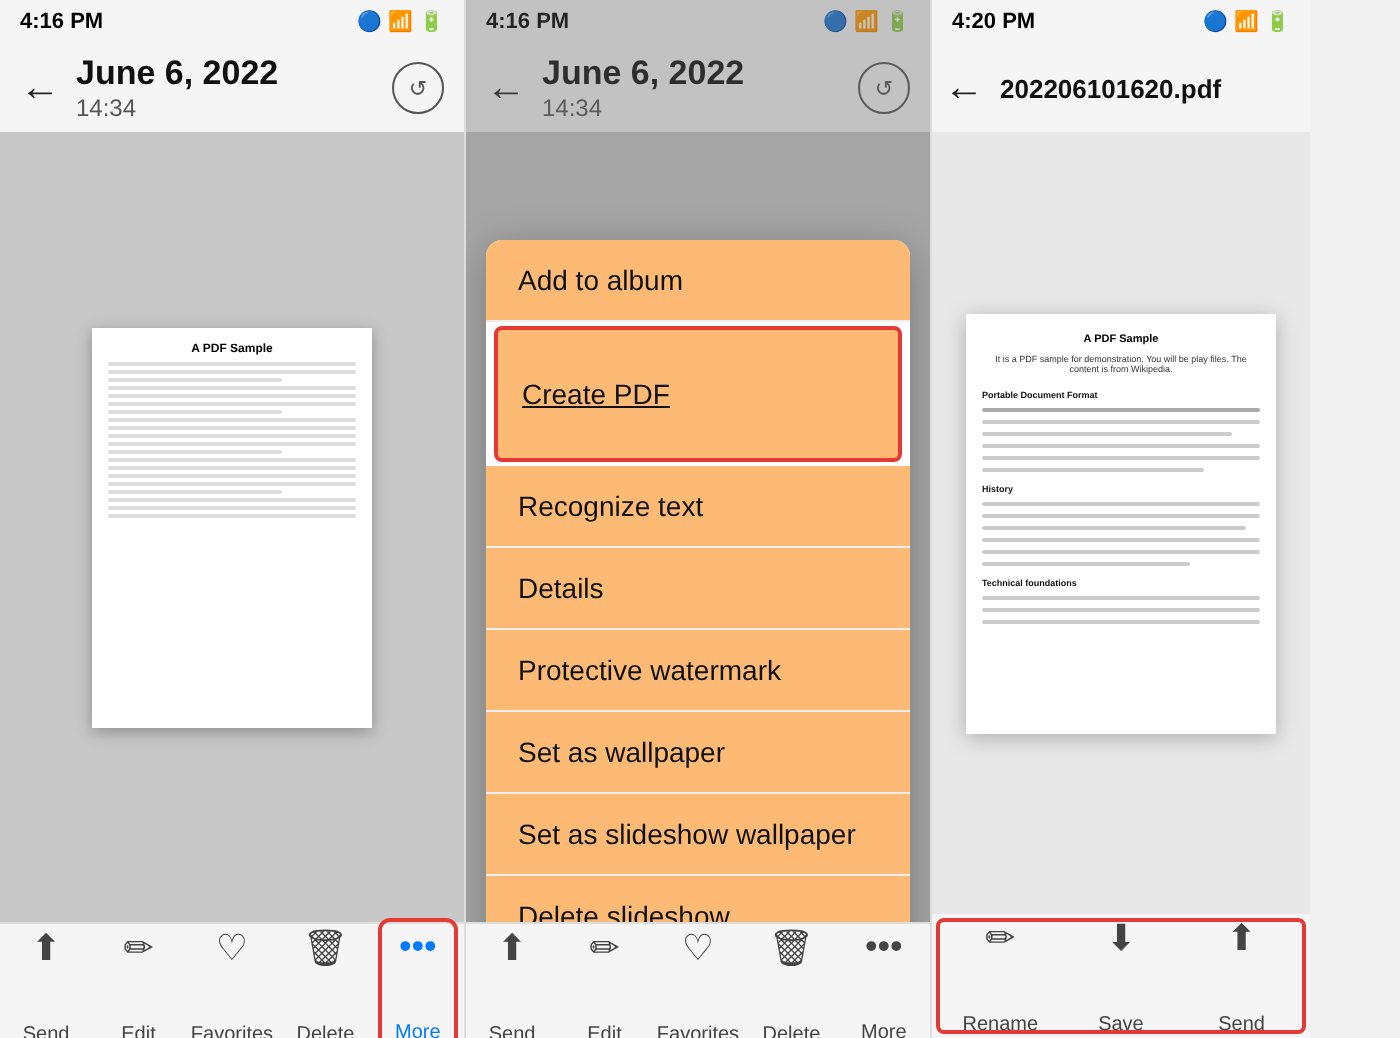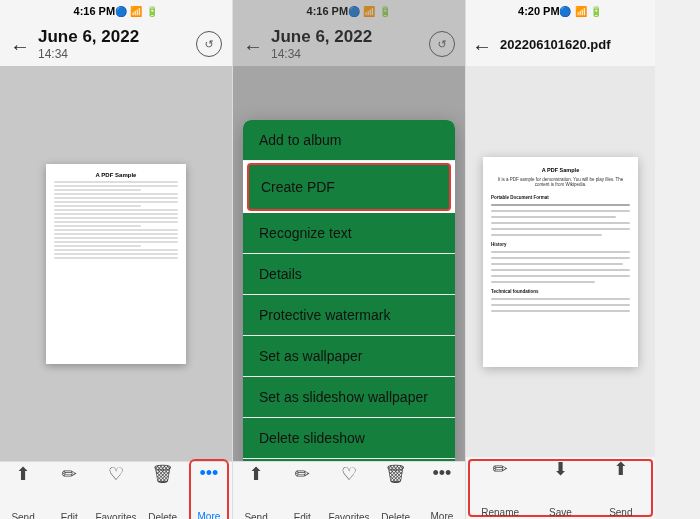--- a/index.html
+++ b/index.html
@@ -17,21 +17,21 @@
       position: relative;
       display: flex;
       flex-direction: column;
       background: #f5f5f5;
       overflow: hidden;
     }
 
     
     .status-bar {
       display: flex;
-      justify-content: center;
+      justify-content: space-between;
       align-items: center;
       padding: 4px 10px;
       font-size: 11px;
       font-weight: 600;
       background: #f5f5f5;
       height: 22px;
     }
     .status-icons {
       display: flex;
       gap: 3px;
@@ -173,21 +173,21 @@
       box-shadow: 0 4px 20px rgba(0,0,0,0.25);
       z-index: 10;
       overflow: hidden;
     }
     .dropdown-item {
       padding: 12px 16px;
       font-size: 14px;
       color: #111;
       cursor: pointer;
       border-bottom: 1px solid #eee;
-      background: #15803d;
+      background: #fdba74;
     }
     .dropdown-item:last-child {
       border-bottom: none;
     }
 
     
     .panel-right {
       width: 189px;
     }
 
@@ -344,21 +344,21 @@
       <div class="pdf-thumb-line short"></div>
       <div class="pdf-thumb-line full"></div>
       <div class="pdf-thumb-line full"></div>
     </div>
   </div>
 
   <div class="dropdown-overlay"></div>
 
   <div class="dropdown-menu">
     <div class="dropdown-item">Add to album</div>
-    <div class="dropdown-item" style="border: 2px solid #e53935; border-radius: 4px; margin: 2px 4px; padding: 14px 12px; font-size:14px;">Create PDF</div>
+    <div class="dropdown-item" style="border: 2px solid #e53935; border-radius: 4px; margin: 2px 4px; padding: 24px 12px; font-size:14px;text-decoration:underline;">Create PDF</div>
     <div class="dropdown-item">Recognize text</div>
     <div class="dropdown-item">Details</div>
     <div class="dropdown-item">Protective watermark</div>
     <div class="dropdown-item">Set as wallpaper</div>
     <div class="dropdown-item">Set as slideshow wallpaper</div>
     <div class="dropdown-item">Delete slideshow</div>
     <div class="dropdown-item">Rename</div>
     <div class="dropdown-item">Details</div>
   </div>
 

